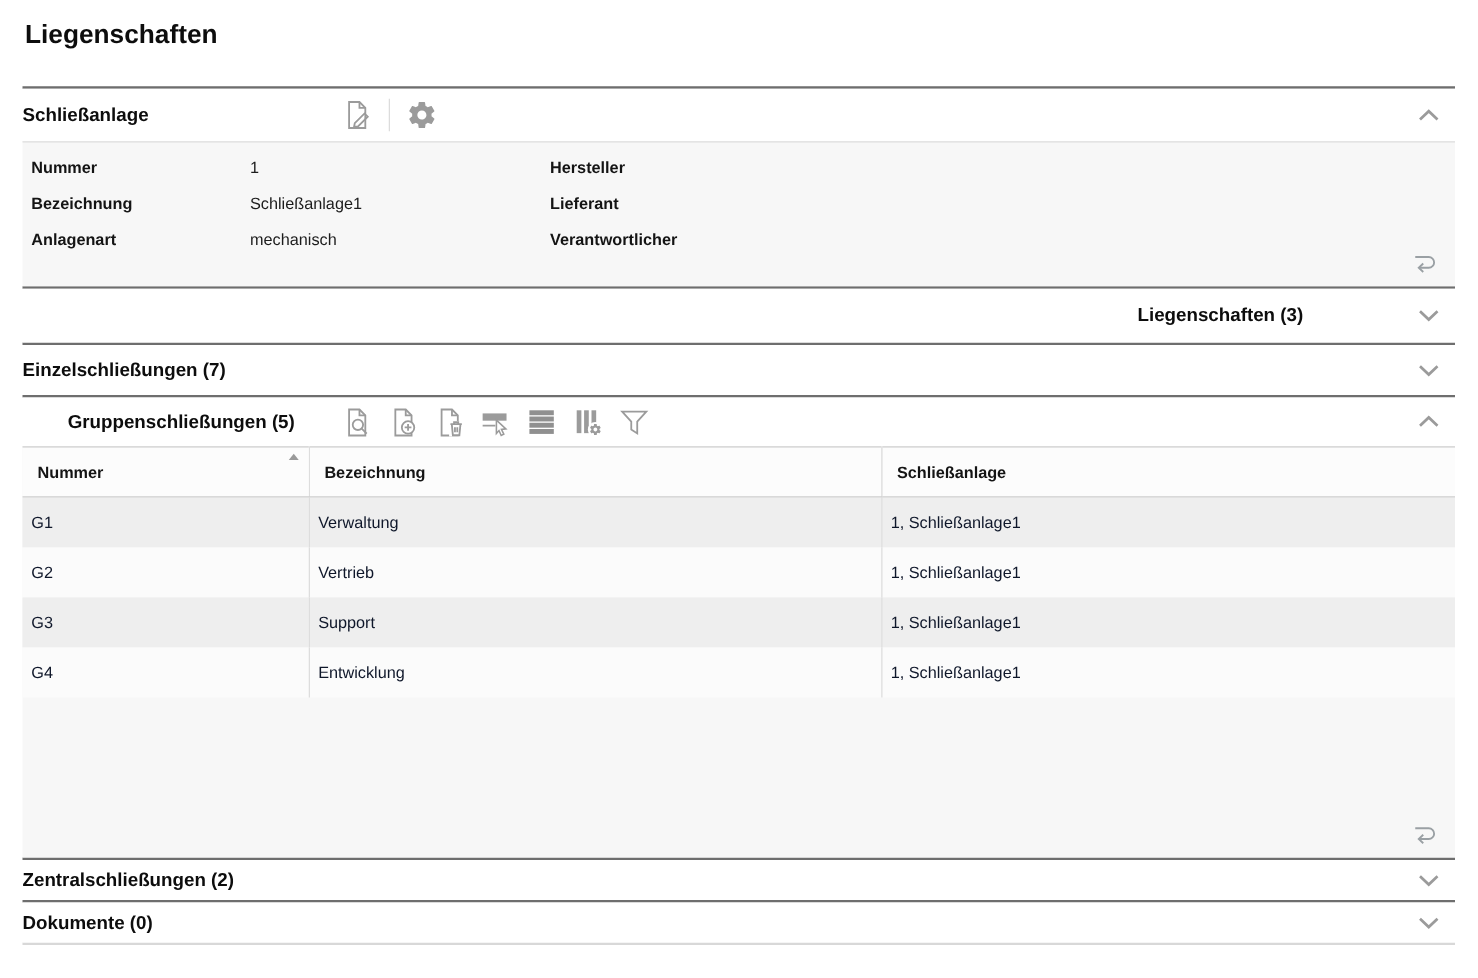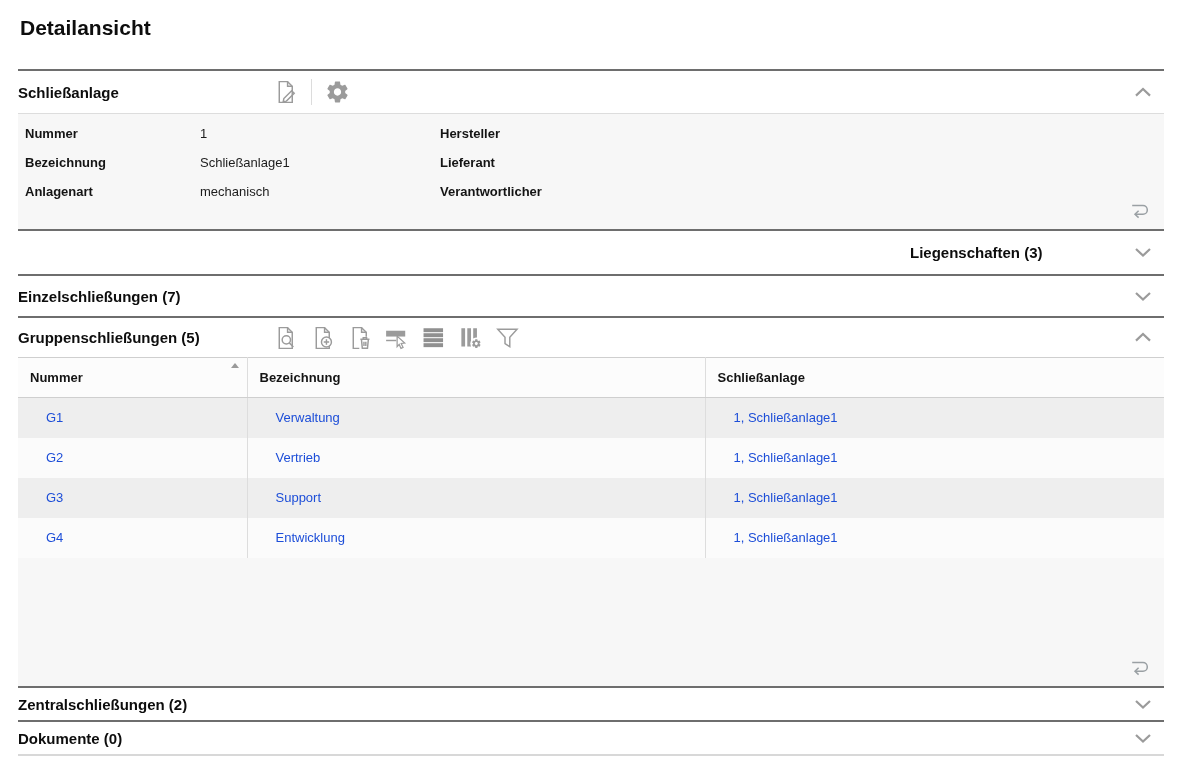--- a/index.html
+++ b/index.html
@@ -5,21 +5,21 @@
   * { margin:0; padding:0; box-sizing:border-box; }
   html,body { width:1182px; height:782px; background:#ffffff; overflow:hidden;
               font-family:"Liberation Sans", sans-serif; color:#141414; }
   .content { margin:0 18px; width:1146px; }
 
   .page-title { padding:16px 0 0 2px; height:69px; font-size:21px; font-weight:bold; color:#0d0d0d; }
 
   .section { border-top:2px solid #6e6e6e; }
   .sec-header { height:42px; display:flex; align-items:center; position:relative; background:#ffffff; cursor:pointer; }
   .sec-header.h43 { height:43px;justify-content:flex-end; } .sec-header.h40 { height:40px; }
-  .sec-header.h39 { height:39px; } .sec-header.h41 { height:32px; }
+  .sec-header.h39 { height:39px;text-align:center; } .sec-header.h41 { height:32px; }
   .sec-title { font-size:15px; font-weight:bold; color:#0d0d0d; width:254px; flex:0 0 auto; }
   .chevron-btn { position:absolute; right:8px; top:50%; transform:translateY(-50%);
                  width:26px; height:18px; display:flex; align-items:center; justify-content:center; cursor:pointer; }
 
   .toolbar { display:flex; align-items:center; gap:10px; }
   .icon-btn { width:27px; height:28px; display:flex; align-items:center; justify-content:center; cursor:pointer; }
   .vdiv { width:1px; height:26px; background:#dcdcdc; margin:0 2px; }
 
   .panel-body { background:#f7f7f7; position:relative; }
   .sa-body { height:116px; border-top:1px solid #ddd; }
@@ -32,37 +32,37 @@
   .flabel { width:175px; flex:0 0 auto; font-size:13px; font-weight:bold; color:#141414; }
   .fvalue { font-size:13px; color:#1c1c1c; }
 
   .return-btn { position:absolute; right:10px; bottom:7px; width:28px; height:24px;
                 display:flex; align-items:center; justify-content:center; cursor:pointer; }
 
   table.grid { width:100%; border-collapse:collapse; table-layout:fixed; border-top:1px solid #cfcfcf; }
   table.grid col.c1 { width:229px; } table.grid col.c2 { width:458px; }
   table.grid th { height:40px; background:#fcfcfc; font-size:13px; font-weight:bold; text-align:left;
                   padding:0 12px; border-bottom:1px solid #cfcfcf; position:relative; cursor:pointer; }
-  table.grid td { height:40px; font-size:13px; padding:0 28px; color:#1d4ed8; }
+  table.grid td { height:40px; font-size:13px; padding:0 7px; color:#0f172a; }
   table.grid th.sep, table.grid td.sep { border-right:1px solid #dddddd; }
   tr.row-odd td { background:#eeeeee; }
   tr.row-even td { background:#fbfbfb; }
   .sort-asc { position:absolute; top:5px; right:8px; width:0; height:0;
               border-left:4px solid transparent; border-right:4px solid transparent;
               border-bottom:5px solid #9a9a9a; }
 
   .bottom-rule { border-top:2px solid #d8d8d8; }
   svg { display:block; }
 </style>
 </head>
 <body>
 
 <div class="content">
 
-  <div class="page-title">Detailansicht</div>
+  <div class="page-title">Liegenschaften</div>
 
   <div class="section">
     <div class="sec-header">
       <span class="sec-title">Schließanlage</span>
       <span class="toolbar">
         <span class="icon-btn">
           <svg width="27" height="28" viewBox="0 0 26 26">
             <g fill="none" stroke="#9b9b9b" stroke-width="1.4">
               <path d="M7 3 H15 L19.5 7.5 V23 H7 Z"></path>
                 <path d="M15 3 V7.5 H19.5"></path>

